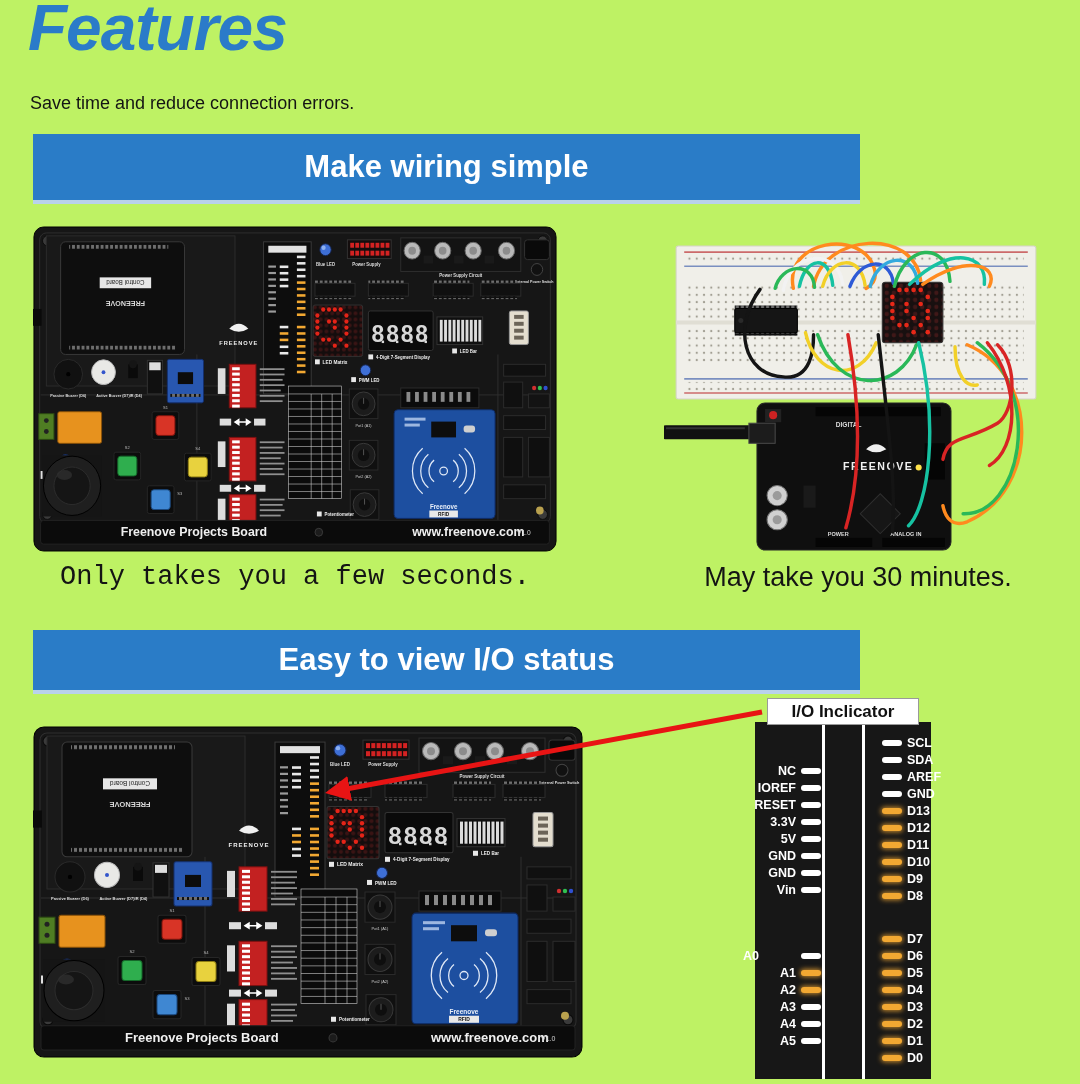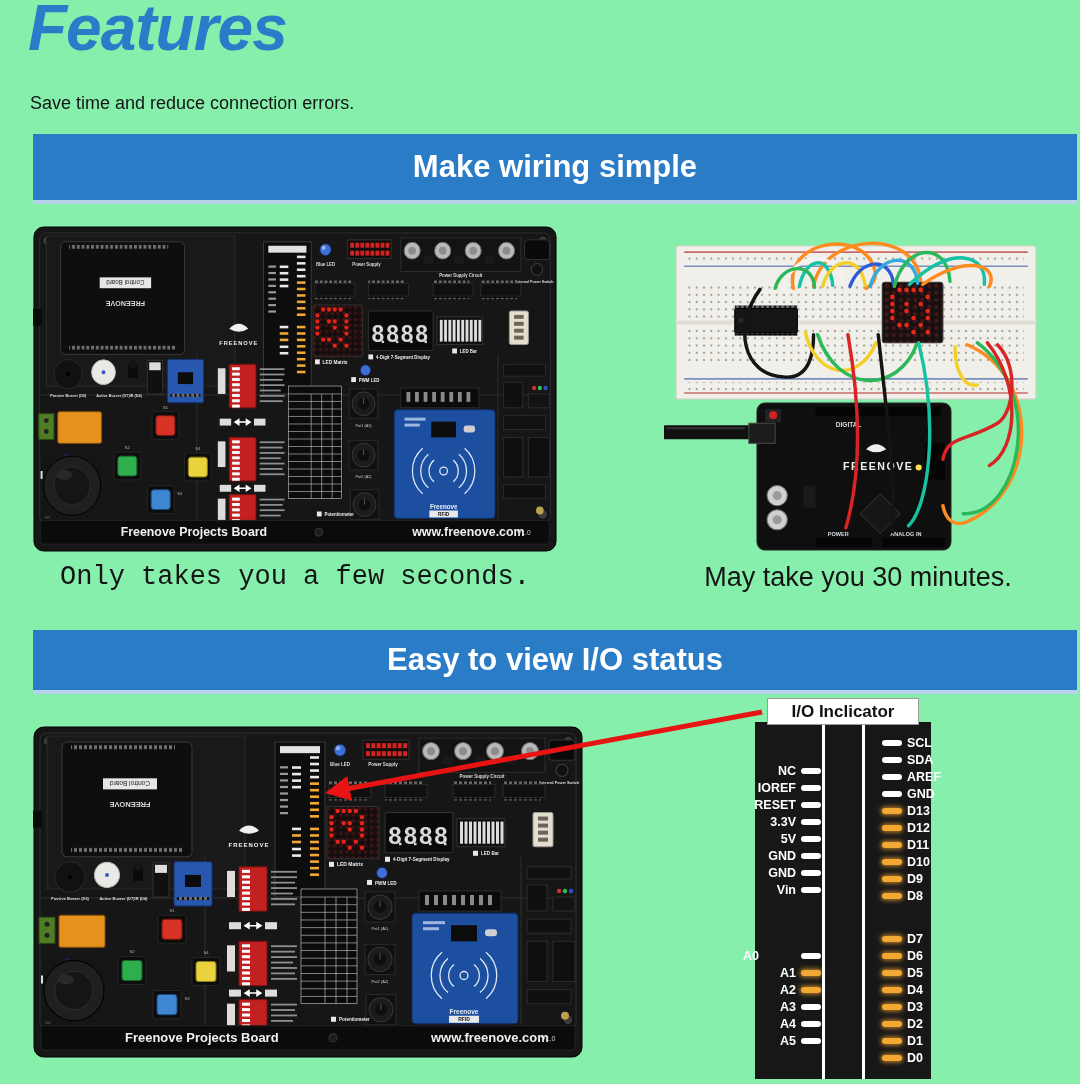--- a/index.html
+++ b/index.html
@@ -1,21 +1,21 @@
 <!DOCTYPE html>
 <html><head>
 <meta charset="utf-8">
 <style>
   html,body{margin:0;padding:0;background:#fff;}
-  .page{position:relative;width:1080px;height:1084px;background:#86efac;overflow:hidden;
+  .page{position:relative;width:1080px;height:1084px;background:#bef264;overflow:hidden;
         font-family:"Liberation Sans",sans-serif;}
   .page-title{position:absolute;left:28px;top:-8px;margin:0;font-size:64px;font-weight:bold;
         font-style:italic;color:#2b7bc9;letter-spacing:-1px;line-height:1.15;}
   .page-subtitle{position:absolute;left:30px;top:93px;margin:0;font-size:18px;color:#141414;}
-  .banner{position:absolute;left:33px;width:1044px;background:#2a7cc7;color:#fff;
+  .banner{position:absolute;left:33px;width:827px;background:#2a7cc7;color:#fff;
         font-size:31px;font-weight:bold;text-align:center;border-bottom:4px solid #b9d2eb;}
   .banner-1{top:134px;height:66px;line-height:66px;}
   .banner-2{top:630px;height:60px;line-height:60px;}
   .photo{position:absolute;}
   .caption{position:absolute;top:562px;font-size:27px;color:#141414;text-align:center;}
   .caption-left{left:33px;width:524px;font-family:Liberation Mono, monospace;}
   .caption-right{left:650px;width:416px;}
   
   .io-title{position:absolute;left:767px;top:698px;width:150px;height:25px;background:#fff;
         border:1px solid #9a9a9a;z-index:4;font-size:17px;font-weight:bold;color:#111;

